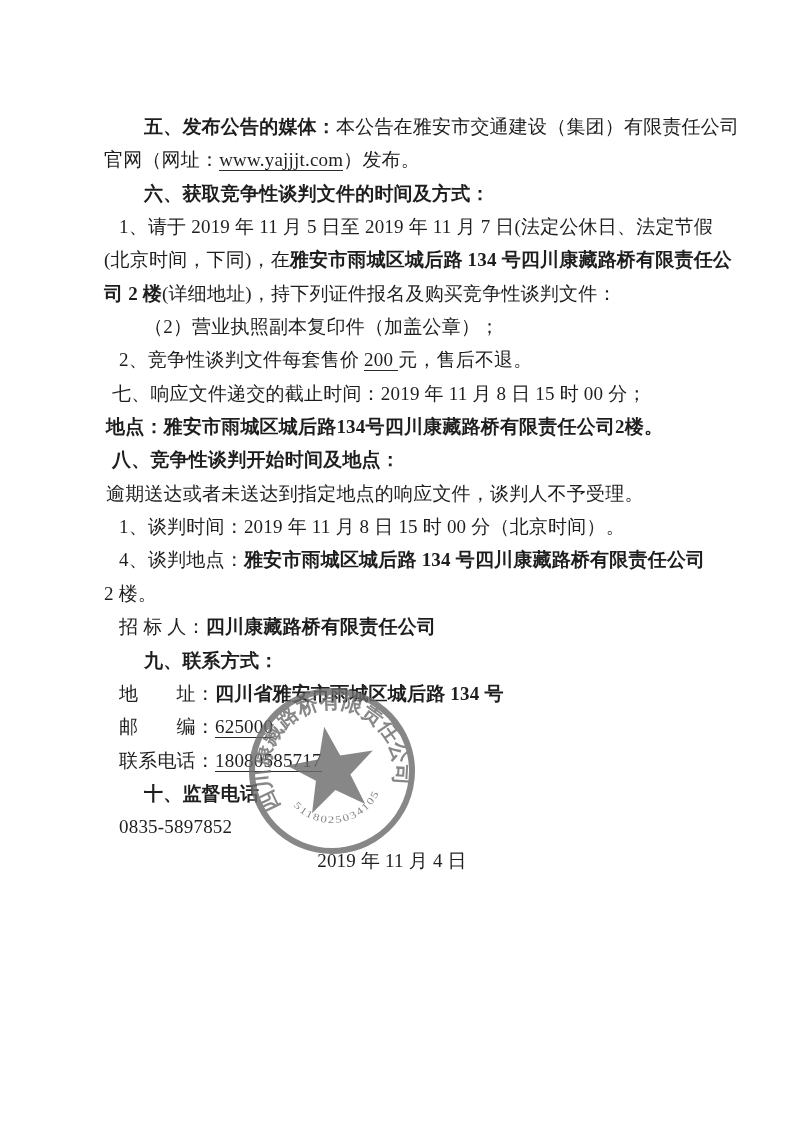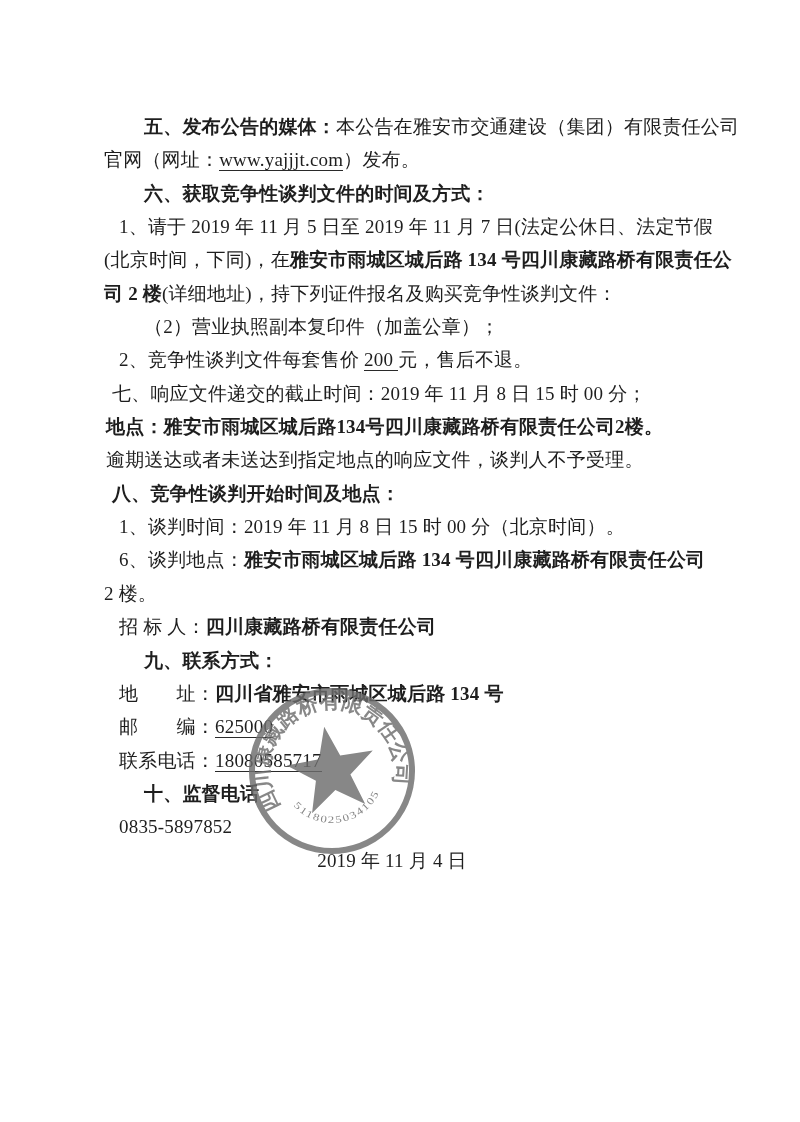--- a/index.html
+++ b/index.html
@@ -50,24 +50,24 @@
       <div class="line" style="padding-left: 40px;"><span class="b">五、发布公告的媒体：</span><span>本公告在雅安市交通建设（集团）有限责任公司</span></div>
       <div class="line" style="padding-left: 0px;"><span>官网（网址：</span><span class="u">www.yajjjt.com</span><span>）发布。</span></div>
       <div class="line" style="padding-left: 40px;"><span class="b">六、获取竞争性谈判文件的时间及方式：</span></div>
       <div class="line" style="padding-left: 15px;"><span>1、请于 2019 年 11 月 5 日至 2019 年 11 月 7 日(法定公休日、法定节假</span></div>
       <div class="line" style="padding-left: 0px;"><span>(北京时间，下同)，在</span><span class="b">雅安市雨城区城后路 134 号四川康藏路桥有限责任公</span></div>
       <div class="line" style="padding-left: 0px;"><span class="b">司 2 楼</span><span>(详细地址)，持下列证件报名及购买竞争性谈判文件：</span></div>
       <div class="line" style="padding-left: 40px;"><span>（2）营业执照副本复印件（加盖公章）；</span></div>
       <div class="line" style="padding-left: 15px;"><span>2、竞争性谈判文件每套售价 </span><span class="u">200&nbsp;</span><span>元，售后不退。</span></div>
       <div class="line" style="padding-left: 8px;"><span>七、响应文件递交的截止时间：2019 年 11 月 8 日 15 时 00 分；</span></div>
       <div class="line" style="padding-left: 2px;"><span class="b">地点：雅安市雨城区城后路134号四川康藏路桥有限责任公司2楼。</span></div>
+      <div class="line" style="padding-left: 8px;"><span class="b">八、竞争性谈判开始时间及地点：</span></div>
       <div class="line" style="padding-left: 2px;"><span>逾期送达或者未送达到指定地点的响应文件，谈判人不予受理。</span></div>
-      <div class="line" style="padding-left: 8px;"><span class="b">八、竞争性谈判开始时间及地点：</span></div>
       <div class="line" style="padding-left: 15px;"><span>1、谈判时间：2019 年 11 月 8 日 15 时 00 分（北京时间）。</span></div>
-      <div class="line" style="padding-left: 15px;"><span>6、谈判地点：</span><span class="b">雅安市雨城区城后路 134 号四川康藏路桥有限责任公司</span></div>
+      <div class="line" style="padding-left: 15px;"><span>4、谈判地点：</span><span class="b">雅安市雨城区城后路 134 号四川康藏路桥有限责任公司</span></div>
       <div class="line" style="padding-left: 0px;"><span>2 楼。</span></div>
       <div class="line" style="padding-left: 15px;"><span>招 标 人：</span><span class="b">四川康藏路桥有限责任公司</span></div>
       <div class="line" style="padding-left: 40px;"><span class="b">九、联系方式：</span></div>
       <div class="line" style="padding-left: 15px;"><span>地　　址：</span><span class="b">四川省雅安市雨城区城后路 134 号</span></div>
       <div class="line" style="padding-left: 15px;"><span>邮　　编：</span><span class="u">625000</span></div>
       <div class="line" style="padding-left: 15px;"><span>联系电话：</span><span class="u">18080585717</span></div>
       <div class="line" style="padding-left: 40px;"><span class="b">十、监督电话</span></div>
       <div class="line" style="padding-left: 15px;"><span>0835-5897852</span></div>
       <div class="line right" style="padding-left: 0px;"><span>2019 年 11 月 4 日</span></div>
     </div>

